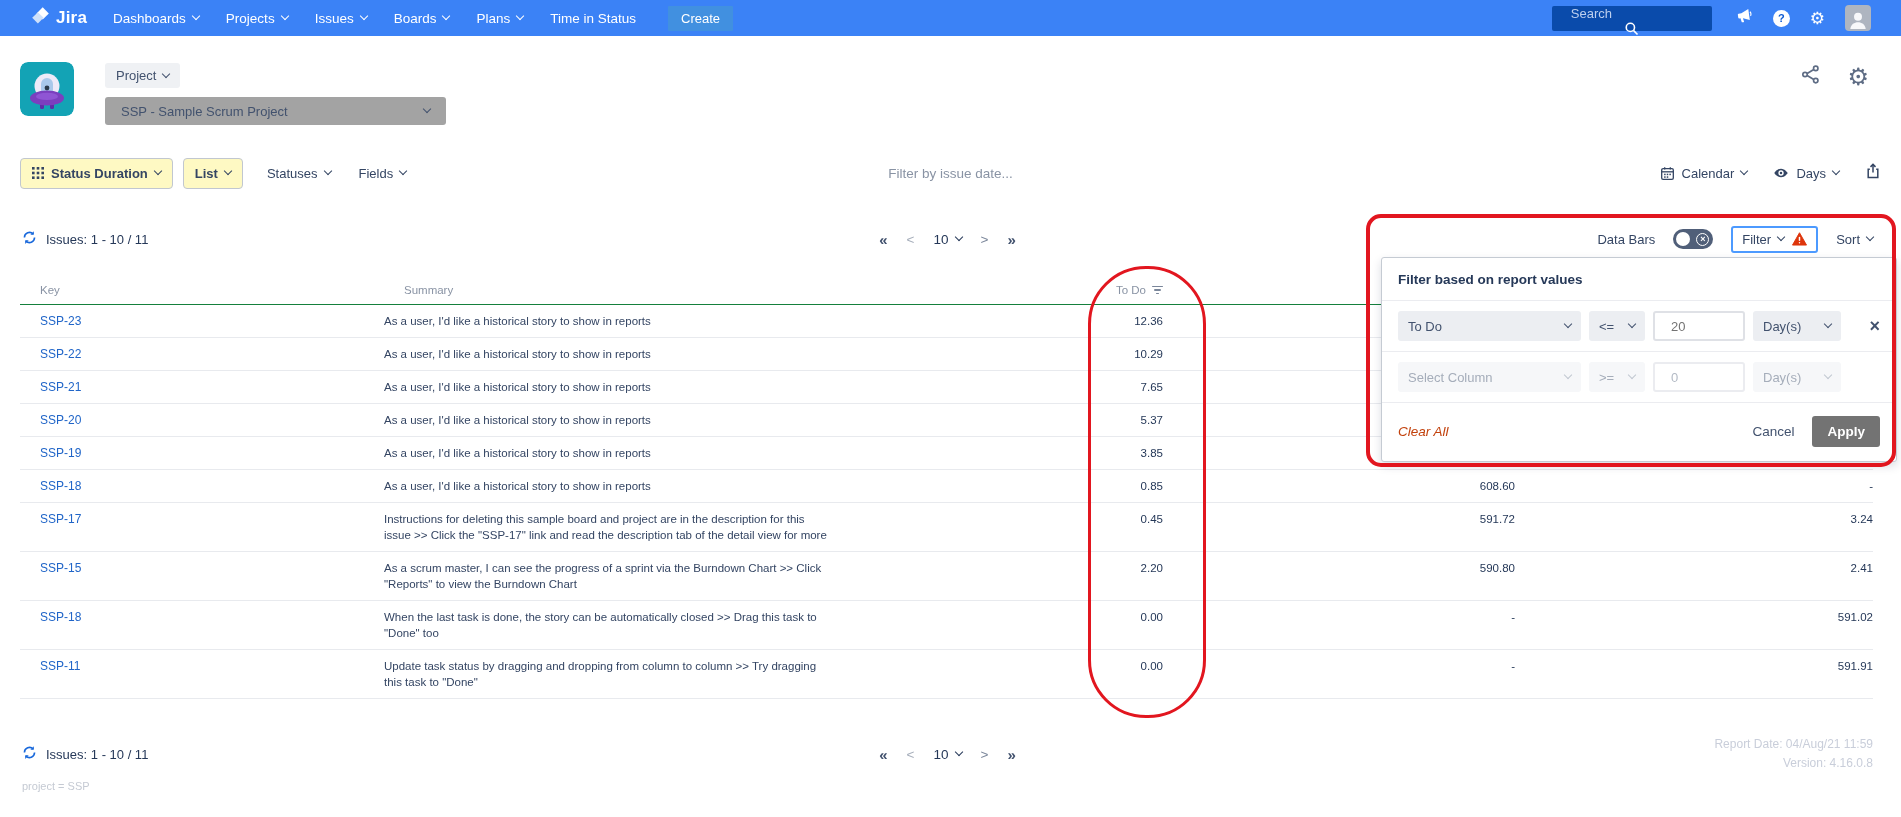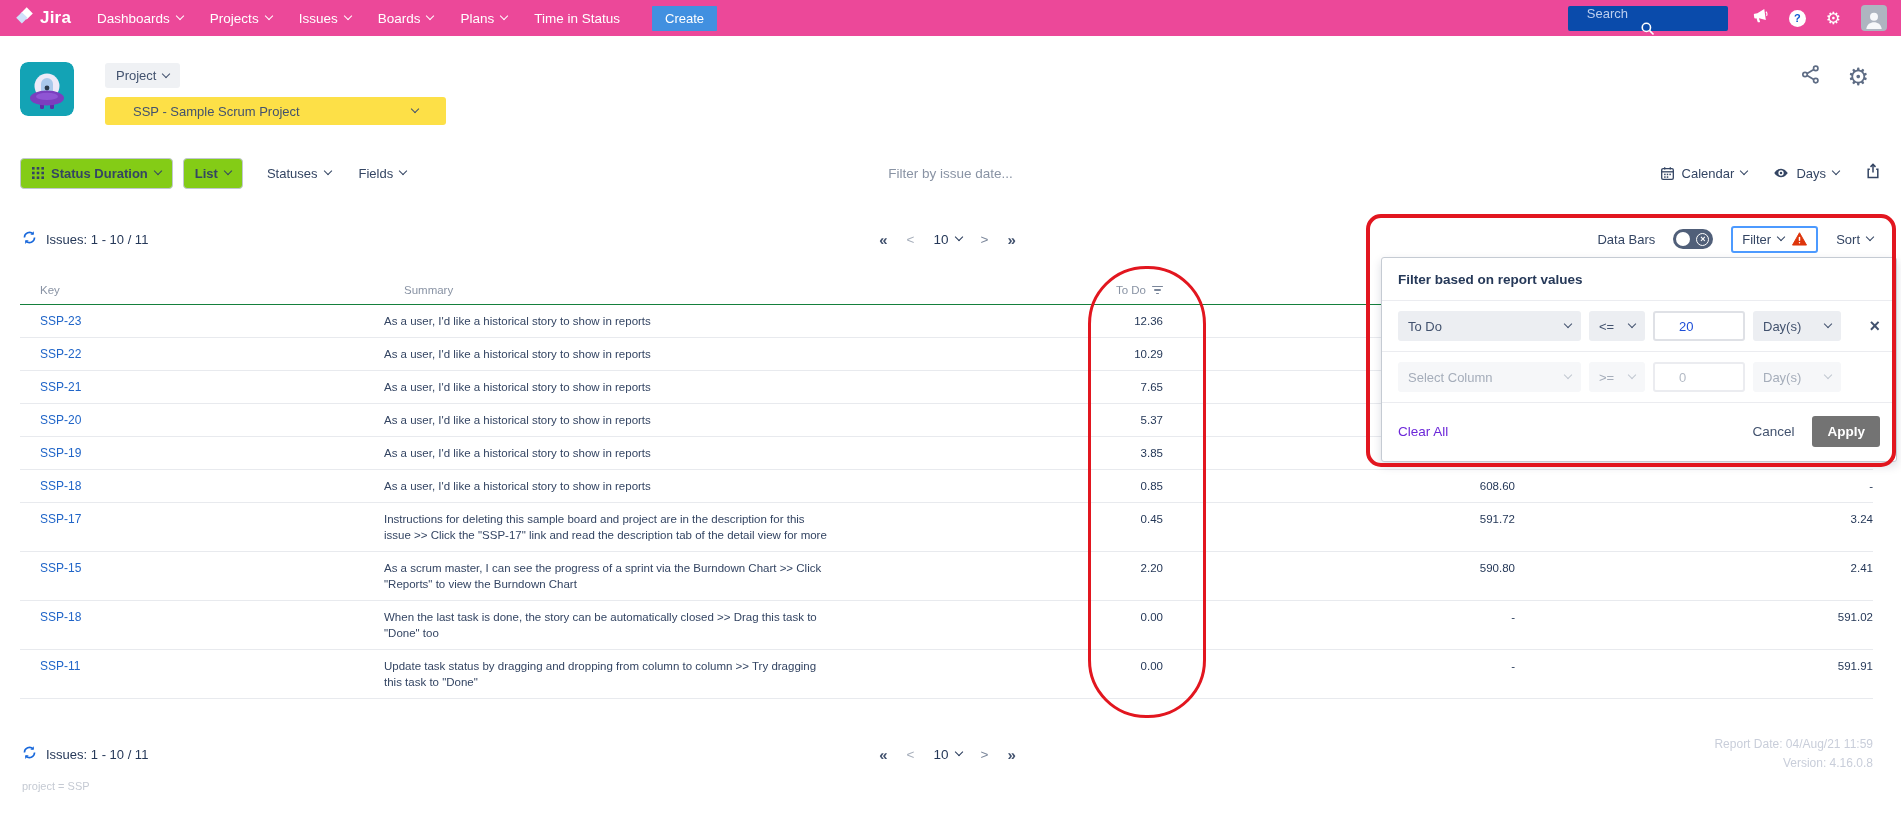--- a/index.html
+++ b/index.html
@@ -1,45 +1,45 @@
 <!DOCTYPE html>
 <html><head>
 <meta charset="utf-8">
 <style>
   * { margin:0; padding:0; box-sizing:border-box; }
   html,body { width:1901px; height:817px; background:#fff; font-family:"Liberation Sans",sans-serif; position:relative; overflow:hidden; }
 
   
-  .navbar { position:absolute; top:0; left:0; width:1901px; height:36px; background:#ec4899; display:flex; align-items:center; padding:0 14px; gap:10px; }
+  .navbar { position:absolute; top:0; left:0; width:1901px; height:36px; background:#3b82f6; display:flex; align-items:center; padding:0 30px; gap:10px; }
   .logo { display:flex; align-items:center; gap:5px; margin-right:16px; }
   .logo-text { color:#fff; font-size:17px; font-weight:600; letter-spacing:.2px; }
   .nav-items { display:flex; align-items:center; gap:27px; margin-right:22px; }
   .nav-item { color:#fff; font-size:13.5px; display:flex; align-items:center; cursor:pointer; white-space:nowrap; }
   .chev { display:inline-block; width:6px; height:6px; border-right:1.7px solid currentColor; border-bottom:1.7px solid currentColor; transform:rotate(45deg); margin-left:7px; position:relative; top:-2px; }
   .create-btn { background:#4190E0; color:#fff; font-size:13px; font-weight:400; border:none; border-radius:1px; padding:5px 13px; cursor:pointer; }
   .nav-spacer { flex:1; }
   .nav-search { background:#0A4BAB; border-radius:2px; height:25px; width:160px; display:flex; align-items:center; padding:0 8px; margin-right:14px;flex-direction:column; }
   .nav-search input { background:transparent; border:none; outline:none; color:#fff; font-size:13px; width:122px; font-family:inherit; }
   .nav-search input::placeholder { color:#BCCFEF; }
   .nav-icons { display:flex; align-items:center; gap:20px; }
   .help-circle { width:17px; height:17px; border-radius:50%; background:#fff; color:#0D5AD2; font-size:11px; font-weight:700; display:flex; align-items:center; justify-content:center; }
   .gear-white { color:#fff; font-size:17px; line-height:1; }
   .nav-avatar { width:26px; height:26px; border-radius:4px; background:#AEB5C0; display:flex; align-items:flex-end; justify-content:center; overflow:hidden; }
 
   
   .proj-avatar { position:absolute; left:20px; top:62px; width:54px; height:54px; border-radius:8px; overflow:hidden; }
   .proj-btn { position:absolute; left:105px; top:63px; background:#EFF1F4; border:none; border-radius:3px; padding:5px 11px; font-size:13px; color:#42526E; display:flex; align-items:center; cursor:pointer; font-family:inherit; }
-  .proj-select { position:absolute; left:105px; top:97px; width:341px; height:28px; background:#fde047; border-radius:3px; font-size:13px; color:#42526E; display:flex; align-items:center; padding:0 28px; cursor:pointer; }
+  .proj-select { position:absolute; left:105px; top:97px; width:341px; height:28px; background:#a3a3a3; border-radius:3px; font-size:13px; color:#42526E; display:flex; align-items:center; padding:0 16px; cursor:pointer; }
   .proj-select .chev { margin-left:auto; }
   .hdr-icons { position:absolute; right:32px; top:64px; display:flex; align-items:center; gap:26px; }
   .gear-gray { color:#5E6C84; font-size:24px; line-height:1; }
 
   
   .toolbar { position:absolute; left:20px; right:20px; top:155px; height:36px; display:flex; align-items:center; color:#344563; }
-  .tb-btn { border:1px solid #C1C7D0; border-radius:4px; background:#84cc16; padding:7px 11px; display:flex; align-items:center; font-size:13px; font-weight:700; color:#344563; margin-right:10px; cursor:pointer; font-family:inherit; }
+  .tb-btn { border:1px solid #C1C7D0; border-radius:4px; background:#fef9c3; padding:7px 11px; display:flex; align-items:center; font-size:13px; font-weight:700; color:#344563; margin-right:10px; cursor:pointer; font-family:inherit; }
   .tb-link { display:flex; align-items:center; font-size:13px; color:#344563; margin:0 14px; cursor:pointer; }
   .tb-center { position:absolute; left:0; right:0; text-align:center; color:#8993A4; font-size:13.5px; pointer-events:none; }
   .tb-center span{ pointer-events:auto; cursor:text; }
   .tb-right { margin-left:auto; display:flex; align-items:center; gap:26px; }
   .tb-right .tb-link { margin:0; }
   .icon-gap { margin-right:7px; display:inline-flex; }
 
   
   .results-row { position:absolute; left:22px; right:28px; top:222px; height:34px; display:flex; align-items:center; }
   .issues-label { display:flex; align-items:center; gap:9px; color:#253858; font-size:13px; }
@@ -72,28 +72,28 @@
   .tbl td.num { text-align:right; color:#253858; }
 
   
   .panel { position:absolute; left:1381px; top:257px; width:516px; background:#fff; border:1px solid #C5CBD3; border-radius:3px; box-shadow:0 4px 10px rgba(9,30,66,.15); z-index:10; }
   .panel-title { font-size:13.5px; font-weight:700; color:#253858; padding:14px 16px 13px; }
   .panel hr { border:none; border-top:1px solid #EBECF0; }
   .f-row { display:flex; align-items:center; gap:8px; padding:10px 16px; }
   .sel { background:#ECEEF2; border-radius:3px; height:30px; display:flex; align-items:center; padding:0 10px; font-size:13px; color:#42526E; cursor:pointer; }
   .sel .chev { margin-left:auto; }
   .sel-col { width:183px; } .sel-op { width:56px; } .sel-unit { width:88px; }
-  .f-input { width:92px; height:30px; border:2px solid #DFE1E6; border-radius:3px; padding:0 24px; font-size:13px; color:#1d4ed8; font-family:inherit; outline:none; }
+  .f-input { width:92px; height:30px; border:2px solid #DFE1E6; border-radius:3px; padding:0 16px; font-size:13px; color:#737373; font-family:inherit; outline:none; }
   .f-close { margin-left:auto; font-size:18px; color:#42526E; cursor:pointer; line-height:1; font-weight:600; }
   .f-row.disabled .sel { background:#F6F7F9; color:#A5ADBA; }
   .f-row.disabled .chev { color:#C1C7D0; }
   .f-row.disabled .f-input { border-color:#EBECF0; }
   .f-input::placeholder { color:#B3BAC5; }
   .panel-foot { display:flex; align-items:center; padding:13px 16px 14px; }
-  .link-blue { color:#6d28d9; font-size:13.5px; cursor:pointer; text-decoration:none; }
+  .link-blue { color:#c2410c; font-size:13.5px; cursor:pointer; text-decoration:none;font-style:italic; }
   .cancel-link { margin-left:auto; margin-right:18px; color:#42526E; font-size:13.5px; cursor:pointer; }
   .apply-btn { background:#737373; color:#fff; font-size:13.5px; font-weight:700; border:none; border-radius:3px; padding:8px 15px; cursor:pointer; font-family:inherit; }
 
   
   .footer-row { position:absolute; left:22px; right:28px; top:737px; height:34px; display:flex; align-items:center; }
   .report-meta { margin-left:auto; text-align:right; font-size:12px; color:#C9CEDA; line-height:19px; }
   .query-label { position:absolute; left:22px; top:780px; font-size:11px; color:#C5CAD3; }
 
   
   .anno { position:absolute; border:3.5px solid #E2161F; pointer-events:none; z-index:20; }

